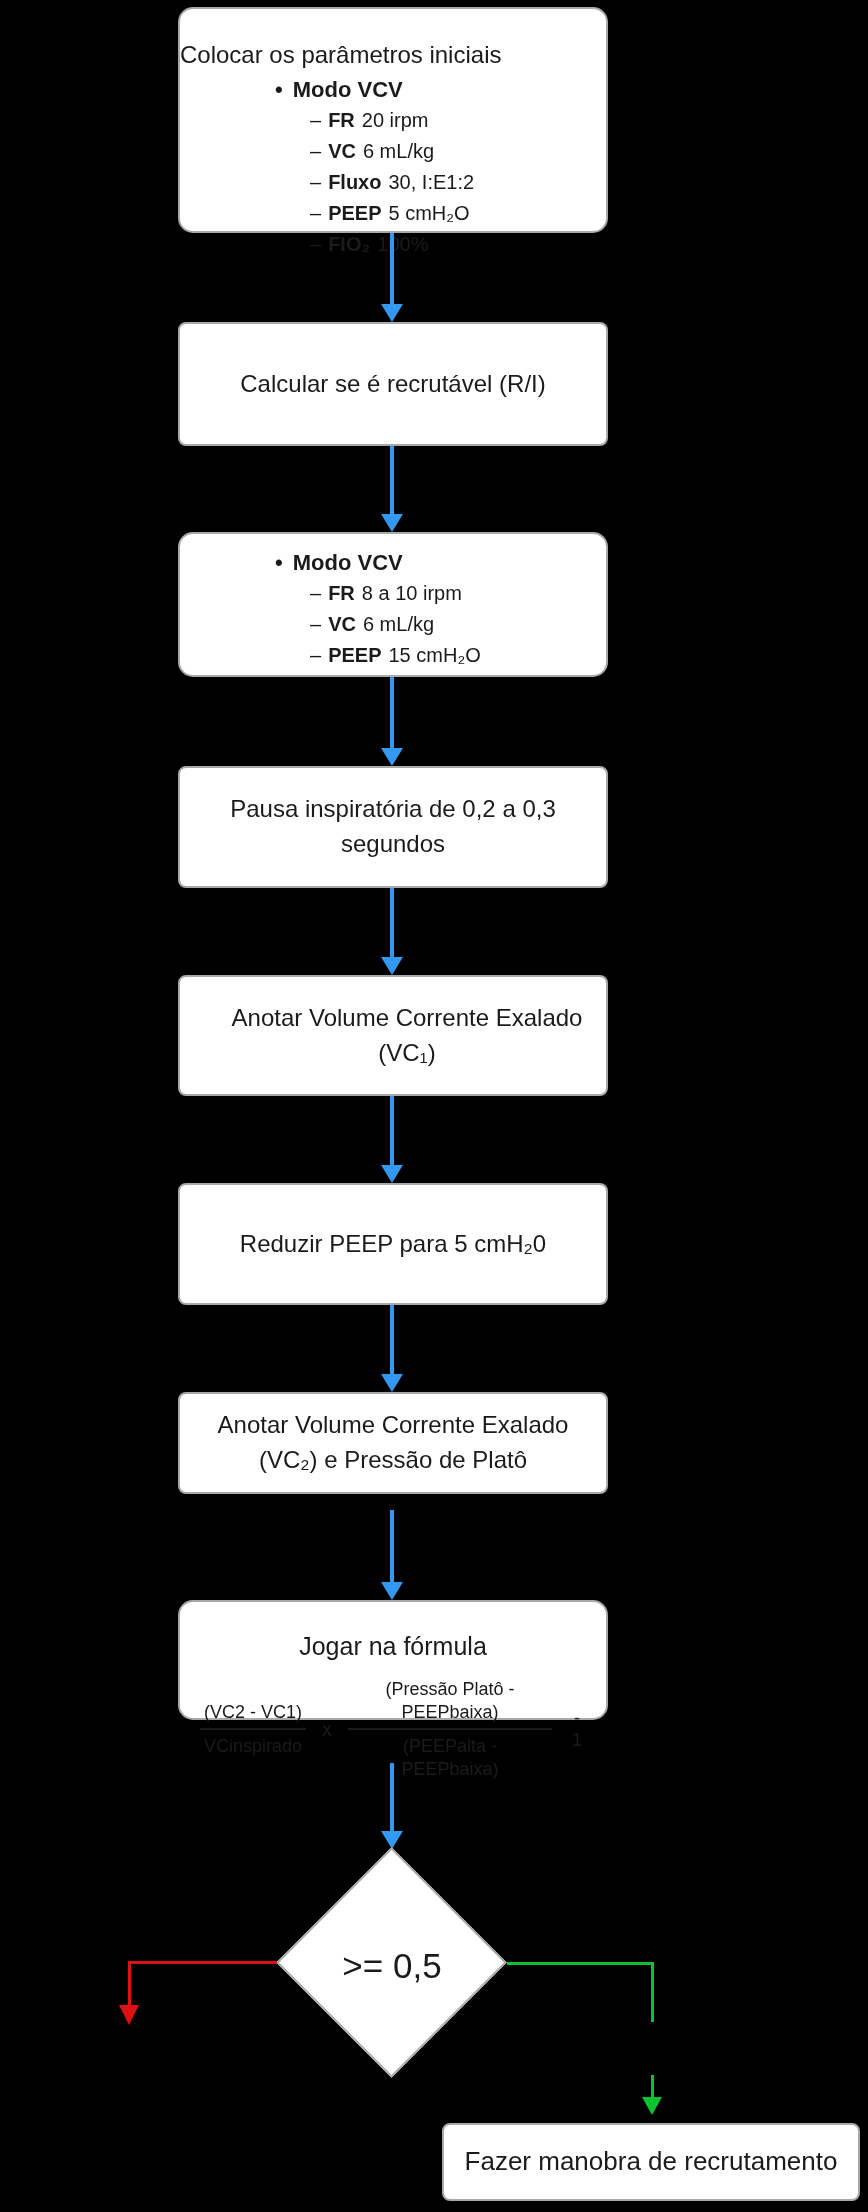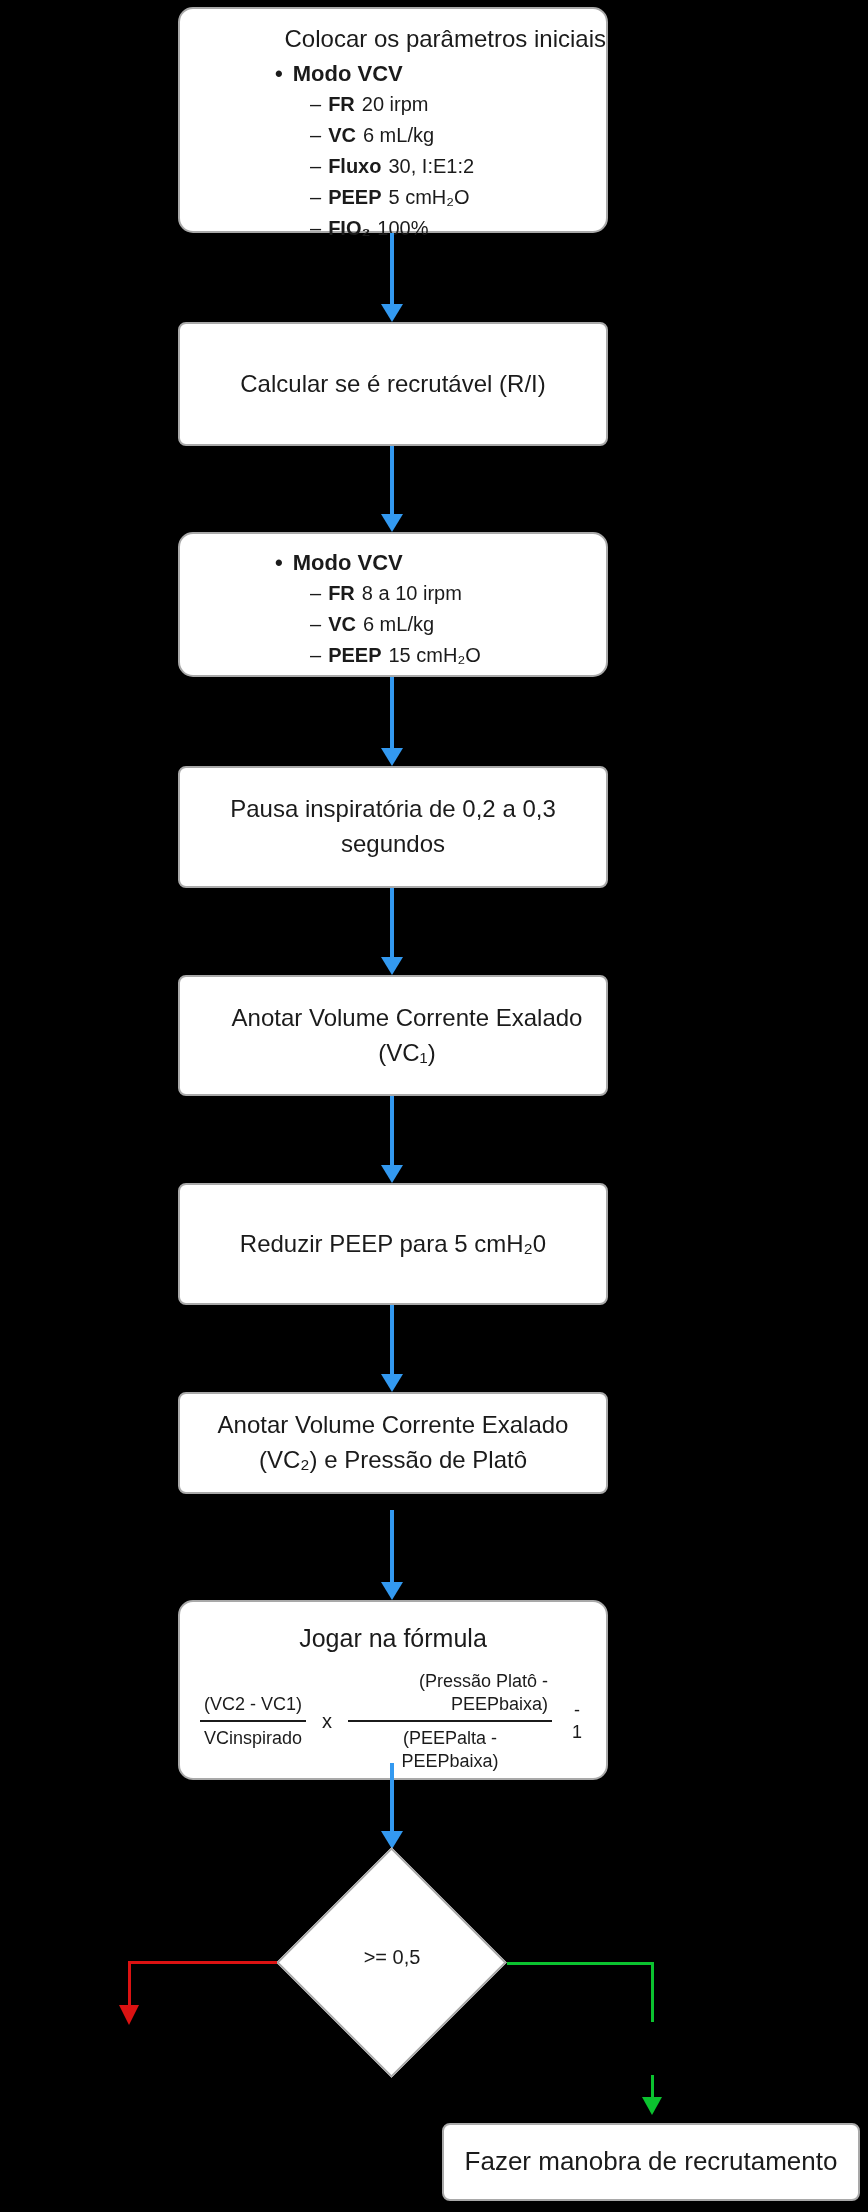--- a/index.html
+++ b/index.html
@@ -10,46 +10,46 @@
   
   .fbox{
     position:absolute;left:178px;width:430px;box-sizing:border-box;
     background:#fff;border:2px solid #a9a9a9;border-radius:15px;
     display:flex;flex-direction:column;align-items:center;justify-content:center;
     text-align:center;font-size:24px;line-height:1.45;padding:0 20px;
   }
   .fbox.simple{justify-content:center;border-radius:8px;}
   
   .listbox{align-items:stretch;text-align:left;justify-content:flex-start;padding:0;}
-  .box-title{ text-align:right;font-size:24px;padding-top:14px;line-height:32px;}
+  .box-title{ text-align:left;font-size:24px;padding-top:14px;line-height:32px;margin-top:16px;}
   .bullet-line{display:flex;column-gap:10px;font-size:22px;font-weight:bold;
     line-height:30px;margin-top:4px;}
   .sub-item{display:flex;column-gap:7px;font-size:20px;line-height:31px;}
   .sub-item .lbl{font-weight:bold;}
   .b1-indent .bullet-line{padding-left:95px;}
   .b1-indent .sub-item{padding-left:130px;}
   
   .varrow{position:absolute;width:22px;margin-left:-11px;display:flex;
     flex-direction:column;align-items:center;}
   .varrow .shaft{width:4px;flex:1;background:#3399f0;}
   .varrow .head{width:0;height:0;border-left:11px solid transparent;
     border-right:11px solid transparent;border-top:18px solid #3399f0;}
   
   .formula-row{display:flex;align-items:center;justify-content:center;
     column-gap:16px;font-size:18px;line-height:1.25;margin-top:14px;}
   .frac{display:flex;flex-direction:column;align-items:center;}
-  .frac .num{padding:0 4px 5px;text-align:right;}
+  .frac .num{padding:0 4px 5px;}
   .frac .bar{height:2px;background:#1b1b1b;align-self:stretch;}
   .frac .den{padding:5px 4px 0;}
   .times{font-size:20px;}
   
   .diamond{position:absolute;left:310px;top:1881px;width:163px;height:163px;
     background:#fff;border:2px solid #a9a9a9;transform:rotate(45deg);box-sizing:border-box;}
   .diamond-label{position:absolute;left:277px;top:1946px;width:230px;
-    text-align:center;font-size:20px;color:#1b1b1b;}
+    text-align:center;font-size:35px;color:#1b1b1b;}
   
   .seg{position:absolute;}
   .seg.red{background:#db1212;}
   .seg.green{background:#0bc22f;}
   .tri-down{position:absolute;width:0;height:0;
     border-left:10px solid transparent;border-right:10px solid transparent;}
   .tri-down.red{border-top:20px solid #db1212;background:none;}
   .tri-down.green{border-top:18px solid #0bc22f;background:none;}
   
   .bottom-box{left:442px;width:418px;font-size:26px;border-radius:16px;padding-left:20px;}
@@ -162,21 +162,21 @@
 
   <div class="fbox simple" style="top:1392px;height:102px;">
     <span>Anotar Volume Corrente Exalado (VC₂) e Pressão de Platô</span>
   </div>
 
   <div class="varrow" style="left:392px;top:1510px;height:90px;">
     <div class="shaft"></div>
     <div class="head"></div>
   </div>
 
-  <div class="fbox" style="top:1600px;height:180px;justify-content:flex-start;padding-top:18px;">
+  <div class="fbox" style="top:1600px;height:120px;justify-content:flex-start;padding-top:26px;">
     <div style="font-size:25px;">Jogar na fórmula</div>
     <div class="formula-row">
       <div class="frac">
         <div class="num">(VC2 - VC1)</div>
         <div class="bar"></div>
         <div class="den">VCinspirado</div>
       </div>
       <div class="times">x</div>
       <div class="frac">
         <div class="num">(Pressão Platô - PEEPbaixa)</div>

